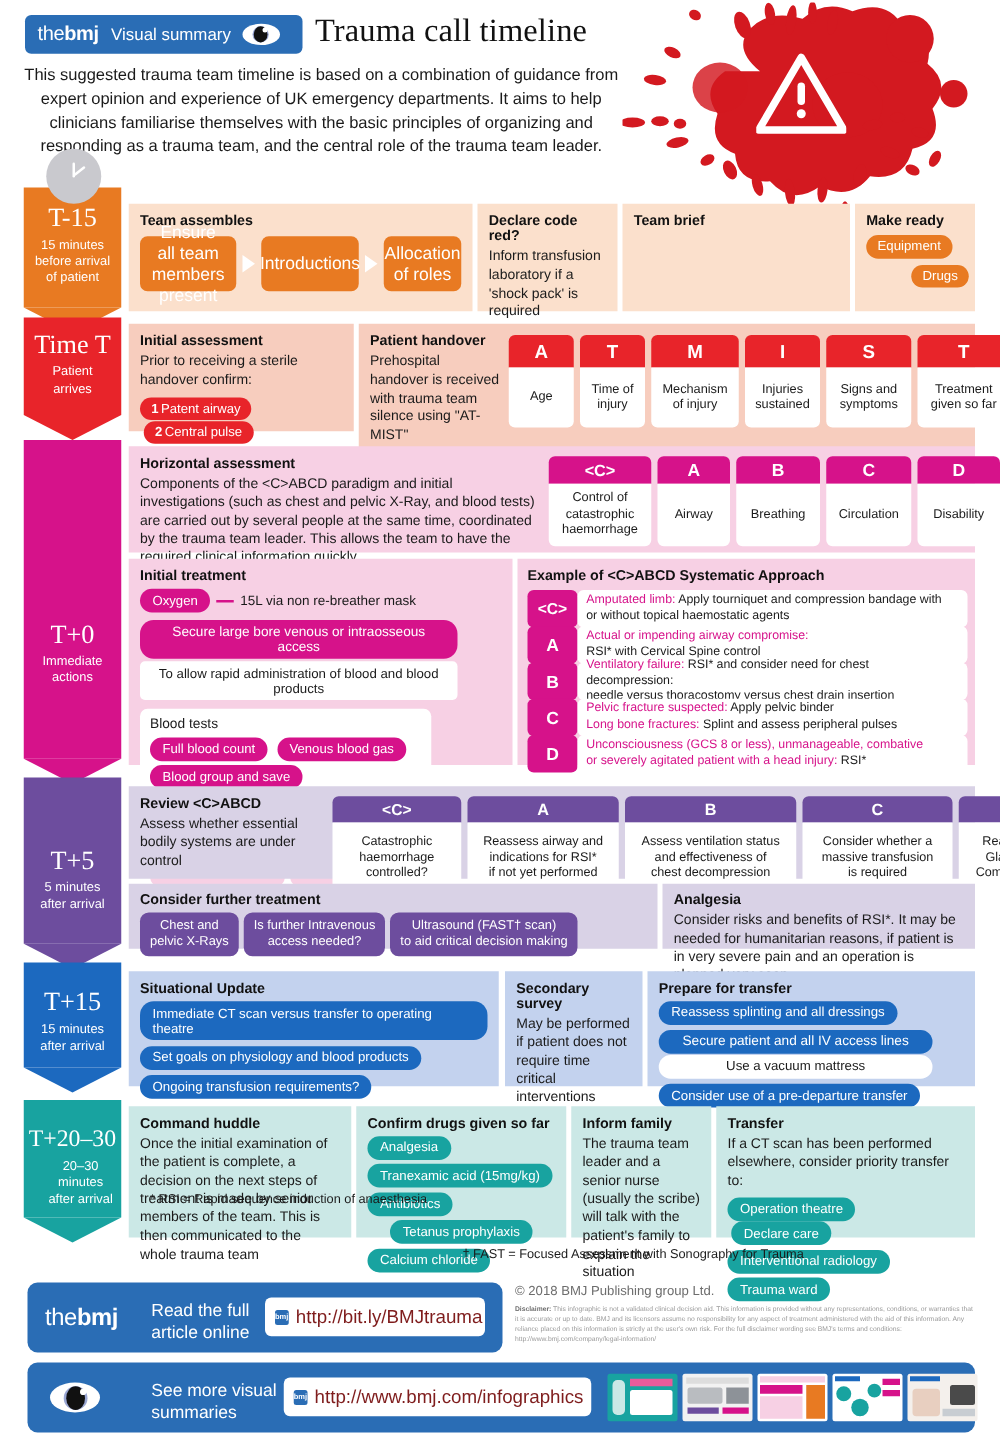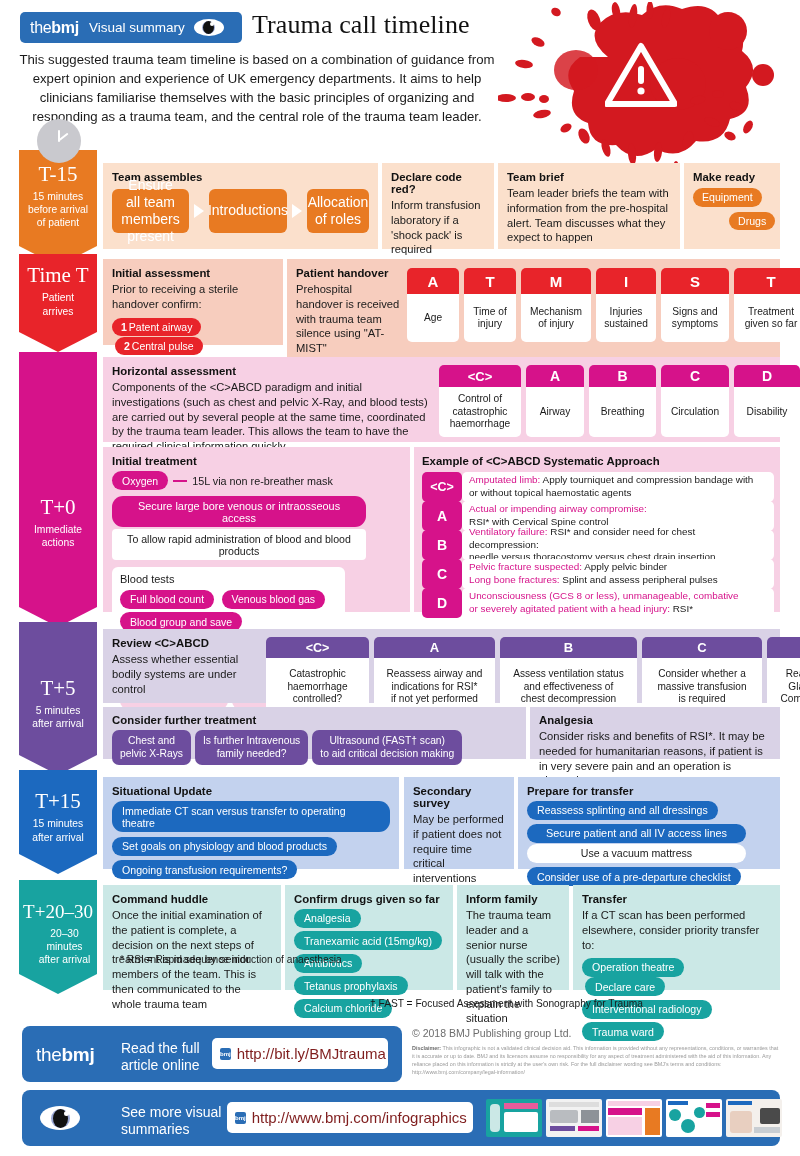--- a/index.html
+++ b/index.html
@@ -211,21 +211,20 @@
     </div>
   </div>
 
   <div class="card t15-band" style="left:382px;top:163px;width:112px;height:86px;padding:8px 9px;">
     <h4>Declare code red?</h4>
     <p>Inform transfusion laboratory if a 'shock pack' is required</p>
   </div>
 
   <div class="card t15-band" style="left:498px;top:163px;width:182px;height:86px;padding:8px 9px;">
     <h4>Team brief</h4>
-    <p>Team leader briefs the team with information from the pre-hospital alert. Team discusses what they expect to happen</p>
   </div>
 
   <div class="card t15-band" style="left:684px;top:163px;width:96px;height:86px;padding:8px 9px;">
     <h4>Make ready</h4>
     <div style="margin-top:4px;"><span class="pill" style="background:#e87a22;">Equipment</span></div>
     <div style="margin-top:4px;"><span class="pill" style="background:#e87a22;margin-left:36px;">Drugs</span></div>
   </div>
 
   <div class="marker" style="top:254px;">
     <div class="body" style="background:#e8242a;height:78px;">
@@ -442,21 +441,21 @@
       </div>
     </div>
   </div>
 
   <div class="card t5-band" style="left:103px;top:707px;width:423px;height:52px;padding:7px 9px;">
     <h4>Consider further treatment</h4>
     <div style="margin-top:4px;display:flex;gap:4px;">
       <span class="ppill" style="white-space:pre-line;">Chest and
 pelvic X-Rays</span>
       <span class="ppill" style="white-space:pre-line;">Is further Intravenous
-family needed?</span>
+access needed?</span>
       <span class="ppill" style="white-space:pre-line;">Ultrasound (FAST† scan)
 to aid critical decision making</span>
     </div>
   </div>
 
   <div class="card t5-band" style="left:530px;top:707px;width:250px;height:52px;padding:7px 9px;">
     <h4>Analgesia</h4>
     <p>Consider risks and benefits of RSI*. It may be needed for humanitarian reasons, if patient is in very severe pain and an operation is planned very soon.</p>
   </div>
 
@@ -481,21 +480,21 @@
     <p>May be performed if patient does not require time critical interventions</p>
   </div>
 
   <div class="card t15b-band" style="left:518px;top:777px;width:262px;height:92px;padding:8px 9px;">
     <h4>Prepare for transfer</h4>
     <div style="margin-top:3px;"><span class="bpill">Reassess splinting and all dressings</span></div>
     <div style="margin-top:4px;width:219px;">
       <span class="pill-wide" style="background:#1c69bf;">Secure patient and all IV access lines</span>
       <span class="wpill" style="margin-top:1px;">Use a vacuum mattress</span>
     </div>
-    <div style="margin-top:4px;"><span class="bpill">Consider use of a pre-departure checklist</span></div>
+    <div style="margin-top:4px;"><span class="bpill">Consider use of a pre-departure transfer</span></div>
   </div>
 
   <div class="marker" style="top:880px;">
     <div class="body" style="background:#18a3a0;height:94px;padding-top:18px;">
       <div class="big" style="font-size:19px;">T+20–30</div>
       <div class="sub" style="white-space:pre-line;margin-left:13px;">20–30
 minutes
 after arrival</div>
     </div>
     <div class="tip" style="border-top:20px solid #18a3a0;"></div>
@@ -504,21 +503,21 @@
   <div class="card t20-band" style="left:103px;top:885px;width:178px;height:105px;padding:8px 9px;">
     <h4>Command huddle</h4>
     <p>Once the initial examination of the patient is complete, a decision on the next steps of treatment is made by senior members of the team. This is then communicated to the whole trauma team</p>
   </div>
 
   <div class="card t20-band" style="left:285px;top:885px;width:168px;height:105px;padding:8px 9px;">
     <h4>Confirm drugs given so far</h4>
     <div style="margin-top:3px;"><span class="tpill">Analgesia</span></div>
     <div style="margin-top:3px;"><span class="tpill">Tranexamic acid (15mg/kg)</span></div>
     <div style="margin-top:3px;"><span class="tpill">Antibiotics</span></div>
-    <div style="margin-top:3px;"><span class="tpill">Tetanus prophylaxis</span></div>
+    <div style="margin-top:3px;text-align:center;"><span class="tpill">Tetanus prophylaxis</span></div>
     <div style="margin-top:3px;"><span class="tpill">Calcium chloride</span></div>
   </div>
 
   <div class="card t20-band" style="left:457px;top:885px;width:112px;height:105px;padding:8px 9px;">
     <h4>Inform family</h4>
     <p>The trauma team leader and a senior nurse (usually the scribe) will talk with the patient's family to explain the situation</p>
   </div>
 
   <div class="card t20-band" style="left:573px;top:885px;width:207px;height:105px;padding:8px 9px;">
     <h4>Transfer</h4>

